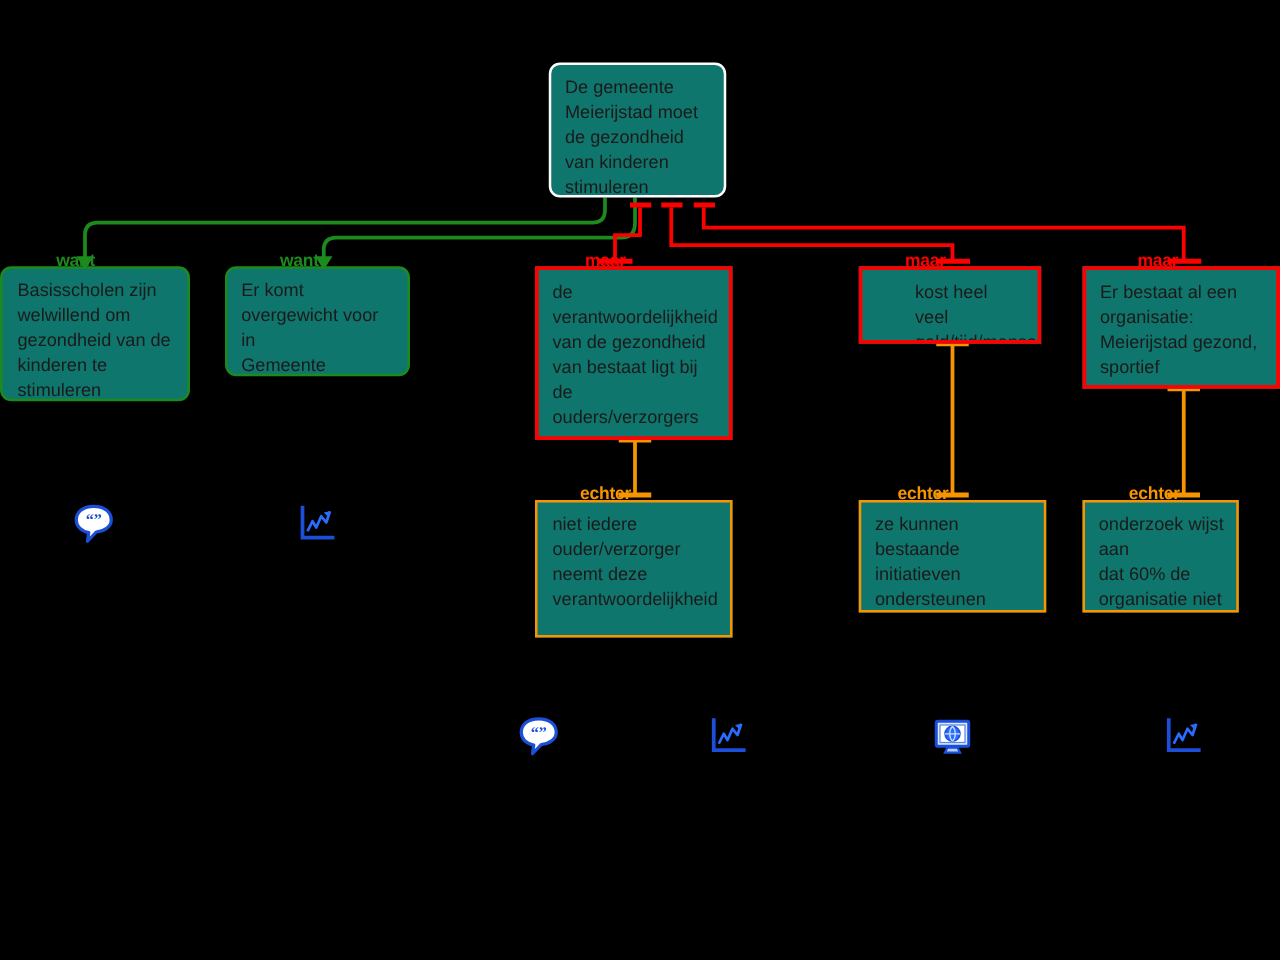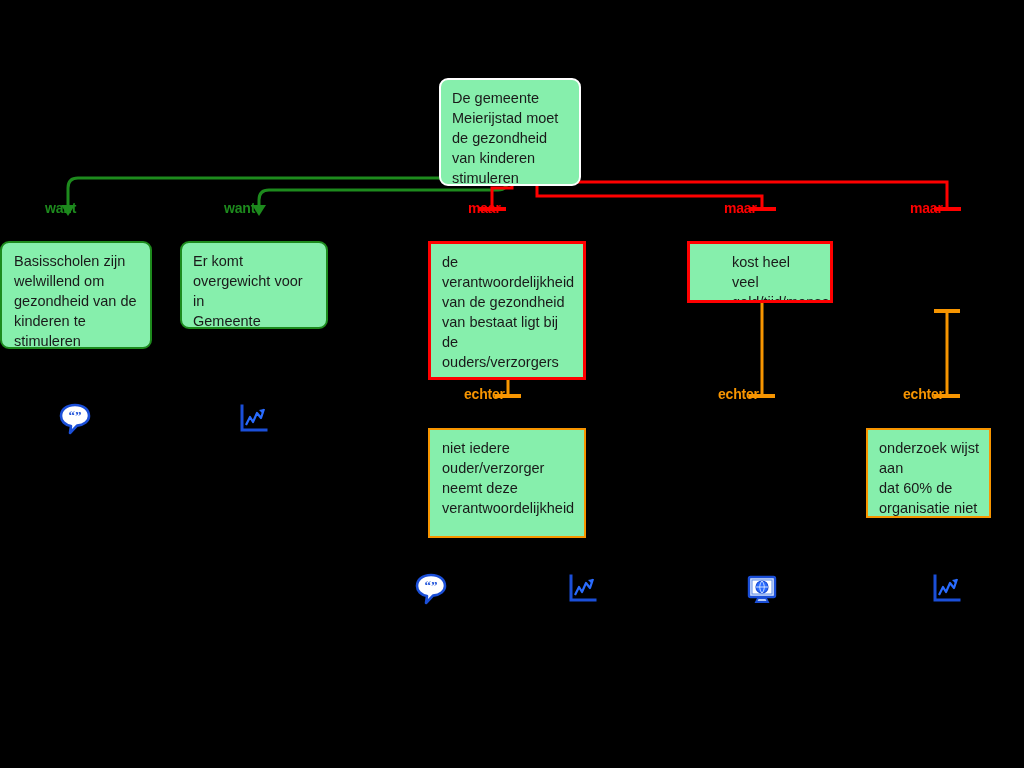--- a/index.html
+++ b/index.html
@@ -25,28 +25,27 @@
     left: 0;
     top: 0;
     width: 1024px;
     height: 768px;
     pointer-events: none;
   }
 
   
   .node {
     position: absolute;
-    background: #86efac;
+    background: #0f766e;
     box-sizing: border-box;
     color: #1a1a1a;
     font-size: 14.5px;
     line-height: 20px;
     padding: 8px 10px 8px 11px;
     overflow: hidden;
-    margin-top: 28px;
   }
   .node .txt {
     display: block;
     white-space: pre-line;
   }
   .node.claim {
     border: 2px solid #ffffff;
     border-radius: 9px;
   }
   .node.pro {
@@ -151,28 +150,40 @@
 van bestaat ligt bij
 de
 ouders/verzorgers</span>
   </div>
 
   <div class="node con" style="left:687px; top:213px; width:146px; height:62px;padding-left:42px;">
     <span class="txt">kost heel veel
 geld/tijd/mensen</span>
   </div>
 
+  <div class="node con" style="left:866px; top:213px; width:158px; height:98px;">
+    <span class="txt">Er bestaat al een
+organisatie:
+Meierijstad gezond,
+sportief</span>
+  </div>
 
   <div class="node however" style="left:428px; top:400px; width:158px; height:110px;padding-left:12px;">
     <span class="txt">niet iedere
 ouder/verzorger
 neemt deze
 verantwoordelijkheid</span>
   </div>
 
+  <div class="node however" style="left:687px; top:400px; width:150px; height:90px;">
+    <span class="txt">ze kunnen
+bestaande
+initiatieven
+ondersteunen</span>
+  </div>
 
   <div class="node however" style="left:866px; top:400px; width:125px; height:90px;">
     <span class="txt">onderzoek wijst aan
 dat 60% de
 organisatie niet
 kent</span>
   </div>
 
   <div class="wire-label pro" style="left:45px; top:200px;">want</div>
   <div class="wire-label pro" style="left:224px; top:200px;">want</div>

